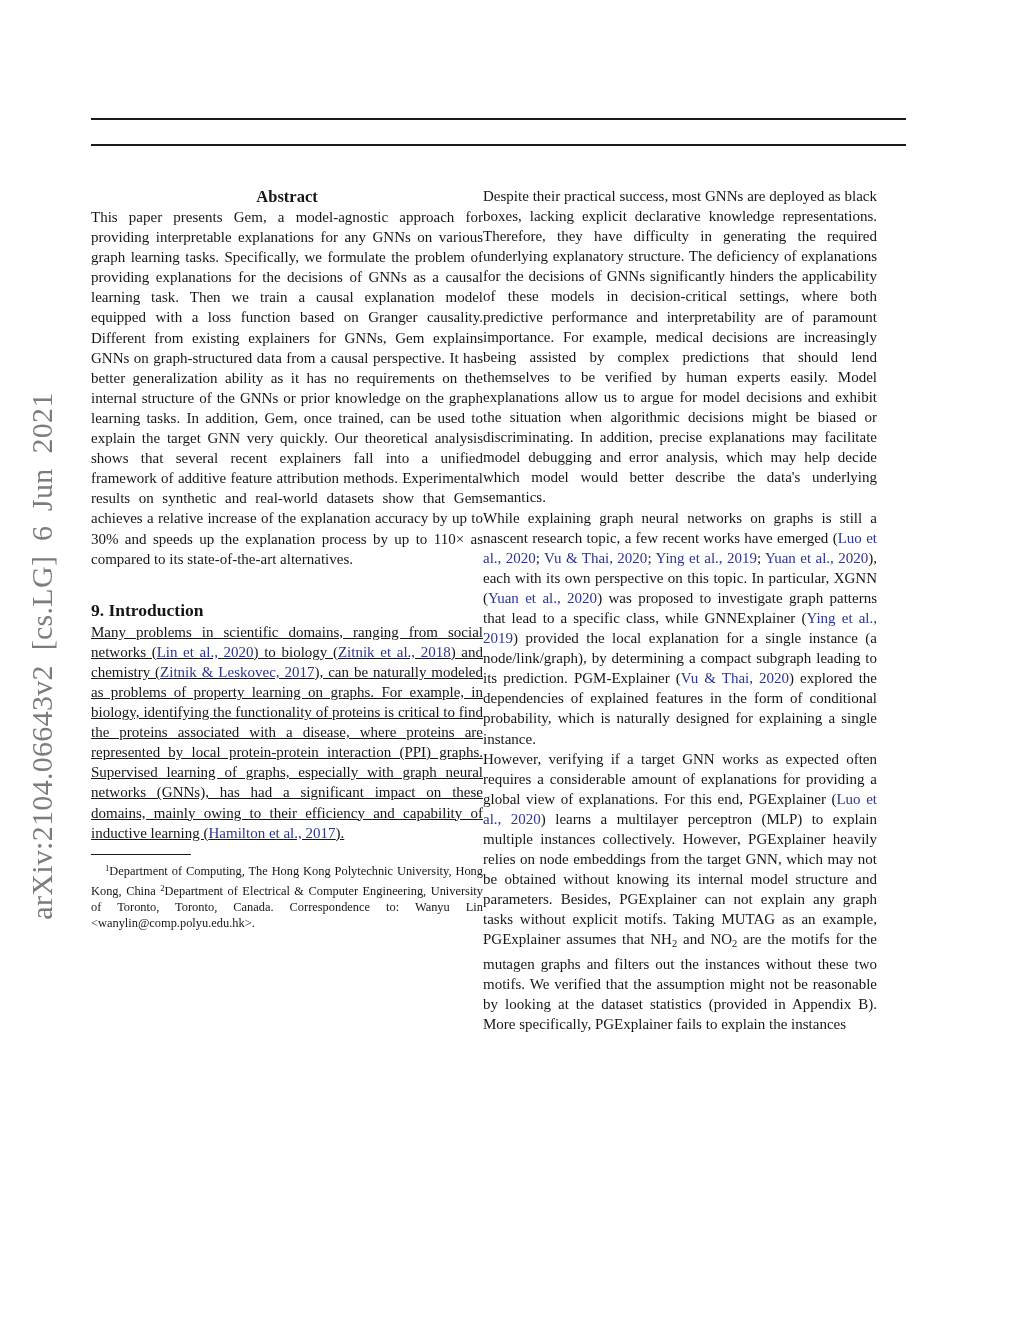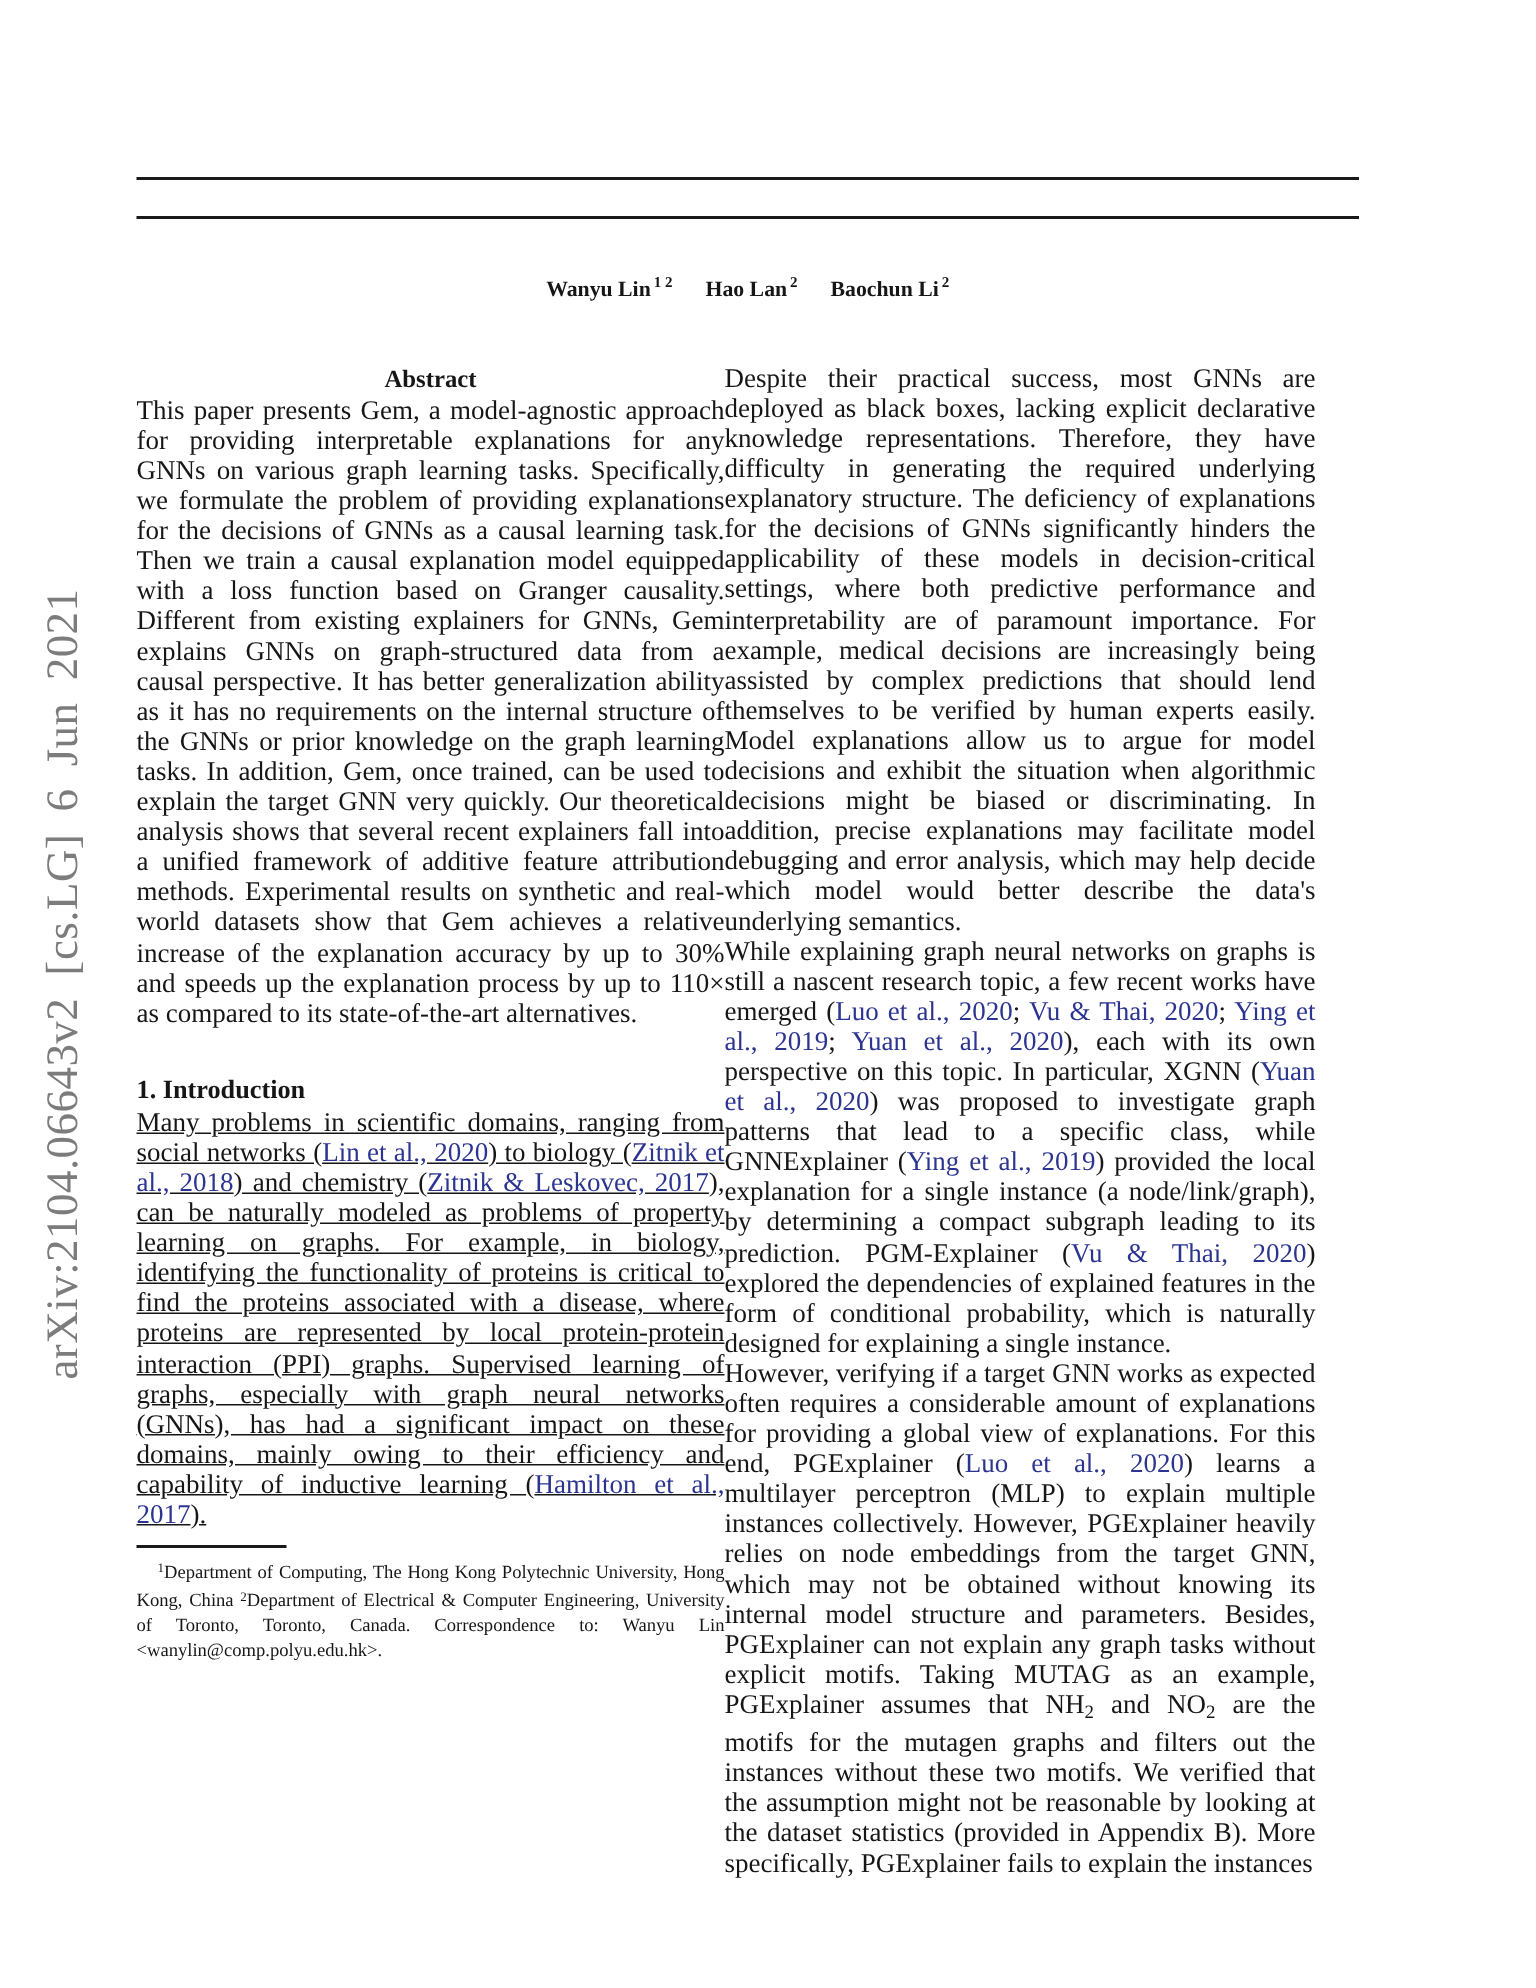--- a/index.html
+++ b/index.html
@@ -16,21 +16,21 @@
   .rule{height:2px;background:#1a1a1a;}
   .rule-top{margin-top:118px;}
   .rule-mid{margin-top:24px;}
   .title{margin-top:24px;font-size:21px;font-weight:bold;text-align:center;line-height:28px;}
   .authors{margin-top:34px;text-align:center;font-weight:bold;font-size:14.5px;line-height:18px;}
   .author{margin:0 11px;white-space:nowrap;}
   .author sup{font-size:10px;font-weight:bold;margin-left:2px;}
   .columns{display:flex;margin-top:40px;align-items:flex-start;}
   .col-left{width:392px;}
   .col-right{width:394px;}
-  p.body{margin:0;font-size:18px;line-height:20.1px;text-align:justify;hyphens:auto;}
+  p.body{margin:0;font-size:15px;line-height:20.1px;text-align:justify;hyphens:auto;}
   .abstract-heading{margin:0;font-size:16.5px;font-weight:bold;text-align:center;line-height:21px;}
   .abstract-body{margin:8px 28px 0 34px;}
   .section-heading{margin:30px 0 0 0;font-size:17.5px;font-weight:bold;line-height:23px;}
   .intro-body{margin-top:11px;text-decoration:underline;}
   .fn-rule{margin-top:11px;width:100px;height:1.5px;background:#1a1a1a;}
   .footnote{margin:5px 0 0 0;font-size:12.4px;line-height:16.4px;text-align:justify;text-indent:14px;hyphens:auto;}
   .proceedings{margin-top:14px;font-size:12.4px;line-height:16.4px;text-align:justify;text-indent:0;hyphens:auto;}
   .rp{margin-top:0;}
   .rp + .rp{margin-top:0;}
   .seg-i{}
@@ -45,29 +45,28 @@
 
   <div class="watermark">arXiv:2104.06643v2 [cs.LG] 6 Jun 2021</div>
 
   <div class="main">
 
     <div class="rule rule-top"></div>
 
 
     <div class="rule rule-mid"></div>
 
-    <div class="authors"><span class="author"><span>Wanyu Lin</span><sup>1 2</sup></span><span class="author"><span>Hao Lan</span><sup>2</sup></span><span class="author"><span>Baochun Li</span><sup>2</sup></span></div>
 
     <div class="columns">
 
       <div class="col-left">
         <h2 class="abstract-heading">Abstract</h2>
         <p class="body abstract-body"><span>This paper presents </span><span class="seg-i">Gem</span><span>, a model-agnostic approach for providing interpretable explanations for any GNNs on various graph learning tasks. Specifically, we formulate the problem of providing explanations for the decisions of GNNs as a causal learning task. Then we train a causal explanation model equipped with a loss function based on Granger causality. Different from existing explainers for GNNs, </span><span class="seg-i">Gem</span><span> explains GNNs on graph-structured data from a causal perspective. It has better generalization ability as it has no requirements on the internal structure of the GNNs or prior knowledge on the graph learning tasks. In addition, </span><span class="seg-i">Gem</span><span>, once trained, can be used to explain the target GNN very quickly. Our theoretical analysis shows that several recent explainers fall into a unified framework of </span><span class="seg-i">additive feature attribution methods</span><span>. Experimental results on synthetic and real-world datasets show that </span><span class="seg-i">Gem</span><span> achieves a relative increase of the explanation accuracy by up to 30% and speeds up the explanation process by up to 110× as compared to its state-of-the-art alternatives.</span></p>
 
-        <h2 class="section-heading">1. Introduction</h2>
+        <h2 class="section-heading">9. Introduction</h2>
         <p class="body intro-body"><span>Many problems in scientific domains, ranging from social networks (</span><span class="seg-c">Lin et al., 2020</span><span>) to biology (</span><span class="seg-c">Zitnik et al., 2018</span><span>) and chemistry (</span><span class="seg-c">Zitnik &amp; Leskovec, 2017</span><span>), can be naturally modeled as problems of property learning on graphs. For example, in biology, identifying the functionality of proteins is critical to find the proteins associated with a disease, where proteins are represented by local protein-protein interaction (PPI) graphs. Supervised learning of graphs, especially with graph neural networks (GNNs), has had a significant impact on these domains, mainly owing to their efficiency and capability of inductive learning (</span><span class="seg-c">Hamilton et al., 2017</span><span>).</span></p>
 
         <div class="fn-rule"></div>
         <p class="footnote"><span class="seg-sup">1</span><span>Department of Computing, The Hong Kong Polytechnic University, Hong Kong, China </span><span class="seg-sup">2</span><span>Department of Electrical &amp; Computer Engineering, University of Toronto, Toronto, Canada. Correspondence to: Wanyu Lin &lt;wanylin@comp.polyu.edu.hk&gt;.</span></p>
       </div>
 
       <div class="col-right">
         <p class="body rp"><span>Despite their practical success, most GNNs are deployed as black boxes, lacking explicit declarative knowledge representations. Therefore, they have difficulty in generating the required underlying explanatory structure. The deficiency of explanations for the decisions of GNNs significantly hinders the applicability of these models in decision-critical settings, where both predictive performance and interpretability are of paramount importance. For example, medical decisions are increasingly being assisted by complex predictions that should lend themselves to be verified by human experts easily. Model explanations allow us to argue for model decisions and exhibit the situation when algorithmic decisions might be biased or discriminating. In addition, precise explanations may facilitate model debugging and error analysis, which may help decide which model would better describe the data's underlying semantics.</span></p>
         <p class="body rp"><span>While explaining graph neural networks on graphs is still a nascent research topic, a few recent works have emerged (</span><span class="seg-c">Luo et al., 2020</span><span>; </span><span class="seg-c">Vu &amp; Thai, 2020</span><span>; </span><span class="seg-c">Ying et al., 2019</span><span>; </span><span class="seg-c">Yuan et al., 2020</span><span>), each with its own perspective on this topic. In particular, XGNN (</span><span class="seg-c">Yuan et al., 2020</span><span>) was proposed to investigate graph patterns that lead to a specific class, while GNNExplainer (</span><span class="seg-c">Ying et al., 2019</span><span>) provided the local explanation for a single instance (a node/link/graph), by determining a compact subgraph leading to its prediction. PGM-Explainer (</span><span class="seg-c">Vu &amp; Thai, 2020</span><span>) explored the dependencies of explained features in the form of conditional probability, which is naturally designed for explaining a single instance.</span></p>
         <p class="body rp"><span>However, verifying if a target GNN works as expected often requires a considerable amount of explanations for providing a global view of explanations. For this end, PGExplainer (</span><span class="seg-c">Luo et al., 2020</span><span>) learns a multilayer perceptron (MLP) to explain multiple instances collectively. However, PGExplainer heavily relies on node embeddings from the target GNN, which may not be obtained without knowing its internal model structure and parameters. Besides, PGExplainer can not explain any graph tasks without explicit motifs. Taking MUTAG as an example, PGExplainer assumes that NH</span><span class="seg-sub">2</span><span> and NO</span><span class="seg-sub">2</span><span> are the motifs for the mutagen graphs and filters out the instances without these two motifs. We verified that the assumption might not be reasonable by looking at the dataset statistics (provided in Appendix B). More specifically, PGExplainer fails to explain the instances</span></p>

